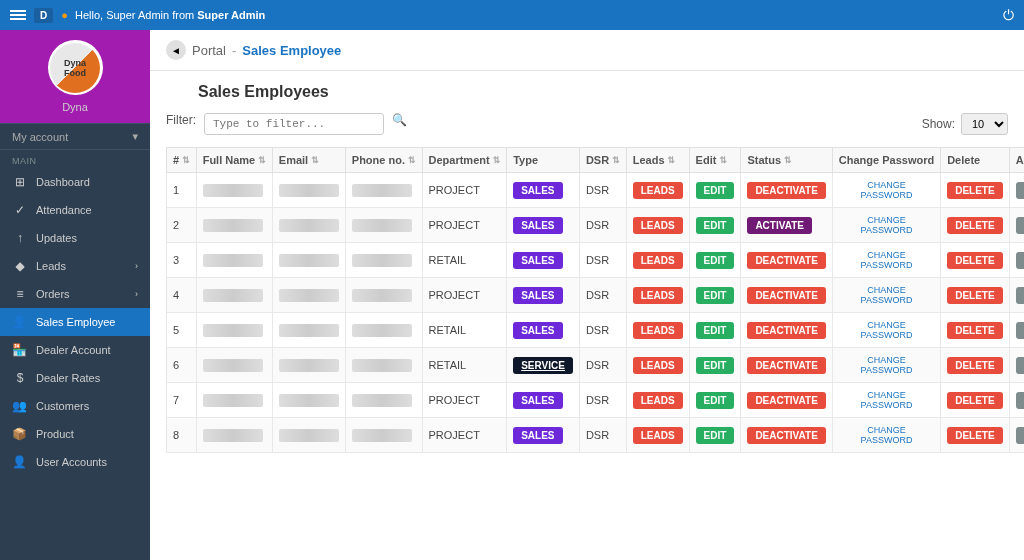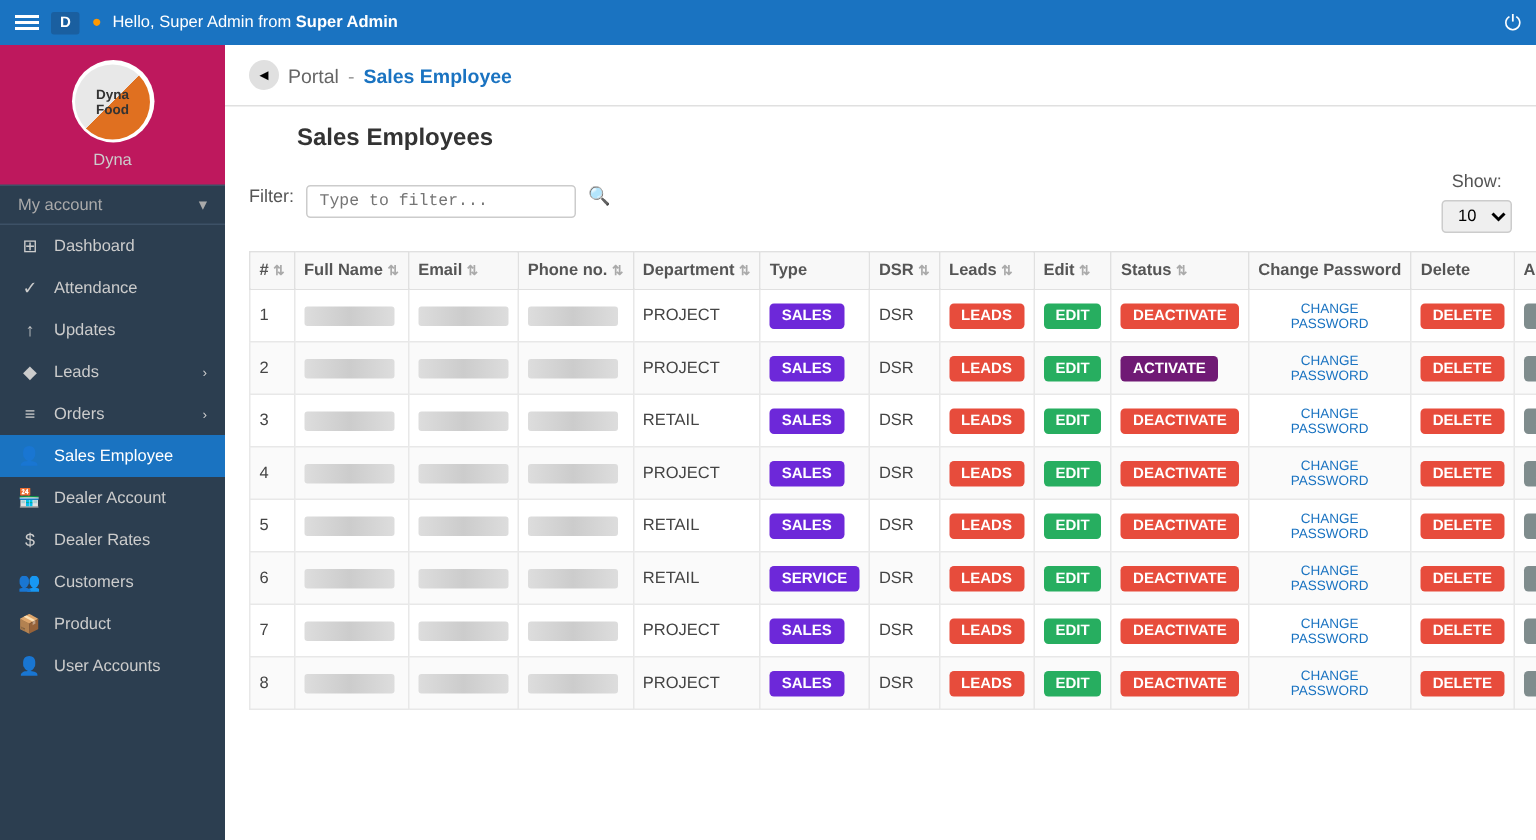--- a/index.html
+++ b/index.html
@@ -31,21 +31,21 @@
     .sidebar {
       width: 150px;
       background: #2c3e50;
       color: white;
       display: flex;
       flex-direction: column;
       flex-shrink: 0;
       overflow-y: auto;
     }
     .sidebar-logo-area {
-      background: #be185d;
+      background: #a21caf;
       display: flex;
       flex-direction: column;
       align-items: center;
       padding: 10px;
       border-bottom: 1px solid #3d5166;
     }
     .sidebar-logo-circle {
       width: 55px;
       height: 55px;
       border-radius: 50%;
@@ -208,21 +208,21 @@
     .type-badge {
       padding: 3px 8px;
       border-radius: 3px;
       font-size: 10px;
       font-weight: bold;
       color: white;
       text-align: center;
       display: inline-block;
     }
     .type-sales { background: #6d28d9; }
-    .type-service { background: #6d28d9; }
+    .type-service { background: #0f172a; text-decoration: underline; }
 
     
     .btn {
       padding: 3px 8px;
       border-radius: 3px;
       font-size: 10px;
       font-weight: bold;
       color: white;
       border: none;
       cursor: pointer;
@@ -286,20 +286,21 @@
     <div class="sidebar-logo-area">
       <div class="sidebar-logo-circle">
         <div class="logo-inner">Dyna<br>Food</div>
       </div>
       <span class="sidebar-username">Dyna</span>
     </div>
     <div class="sidebar-myaccount">
       <span>My account</span>
       <span>▾</span>
     </div>
+    <div class="sidebar-section-label">MAIN</div>
 
     <div class="sidebar-item">
       <span class="sidebar-icon">⊞</span>
       <span>Dashboard</span>
     </div>
     <div class="sidebar-item">
       <span class="sidebar-icon">✓</span>
       <span>Attendance</span>
     </div>
     <div class="sidebar-item">
@@ -353,21 +354,21 @@
 
     <div class="page-content">
       <div class="page-title">Sales Employees</div>
 
       <div class="filter-bar">
         <div class="filter-left">
           <span class="filter-label">Filter:</span>
           <input class="filter-input" type="text" placeholder="Type to filter..." style="">
           <span class="filter-search-icon">🔍</span>
         </div>
-        <div style="display:flex;align-items:center;gap:6px;flex-direction:column;">
+        <div style="display:flex;align-items:center;gap:6px;">
           <span class="show-label">Show:</span>
           <select class="show-select">
             <option>10</option>
             <option>25</option>
             <option>50</option>
           </select>
         </div>
       </div>
 
       <table class="data-table">

